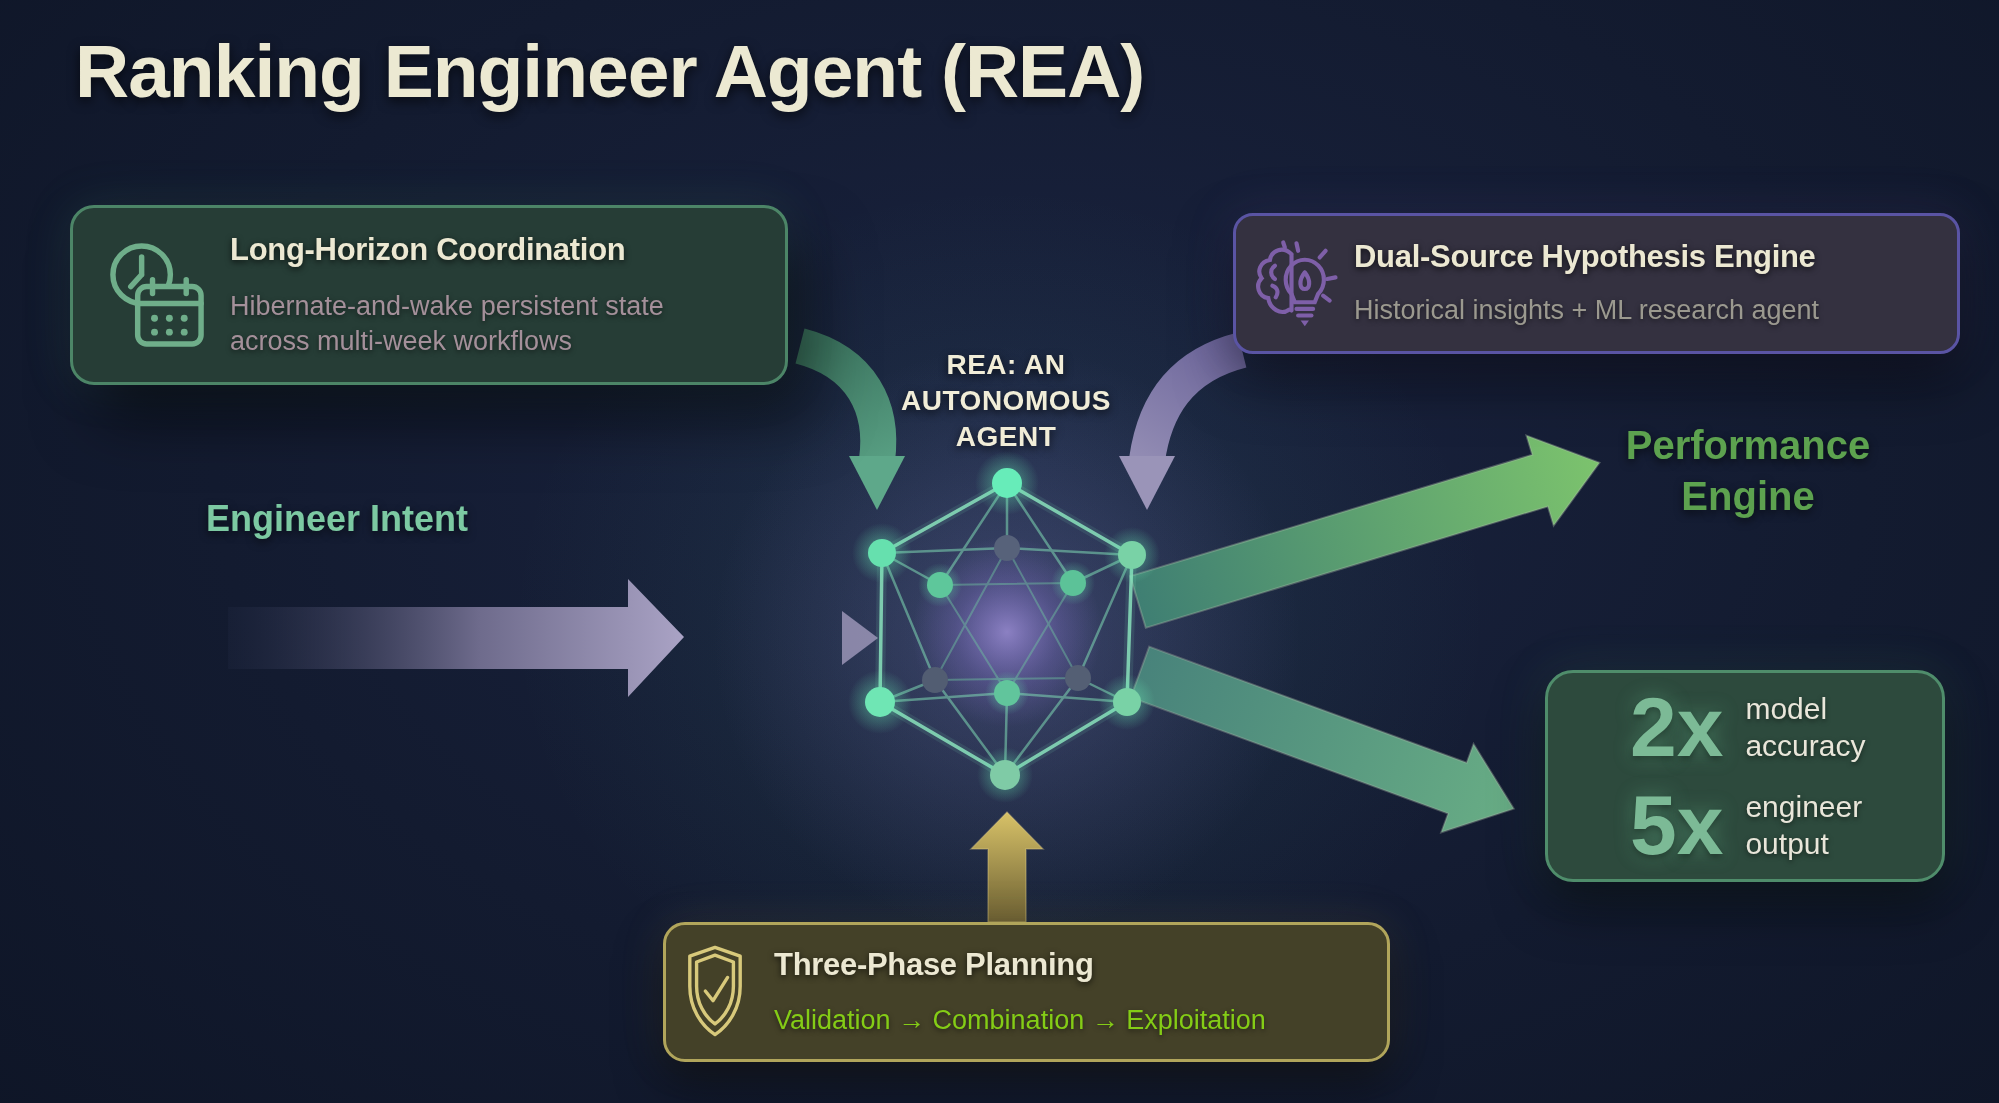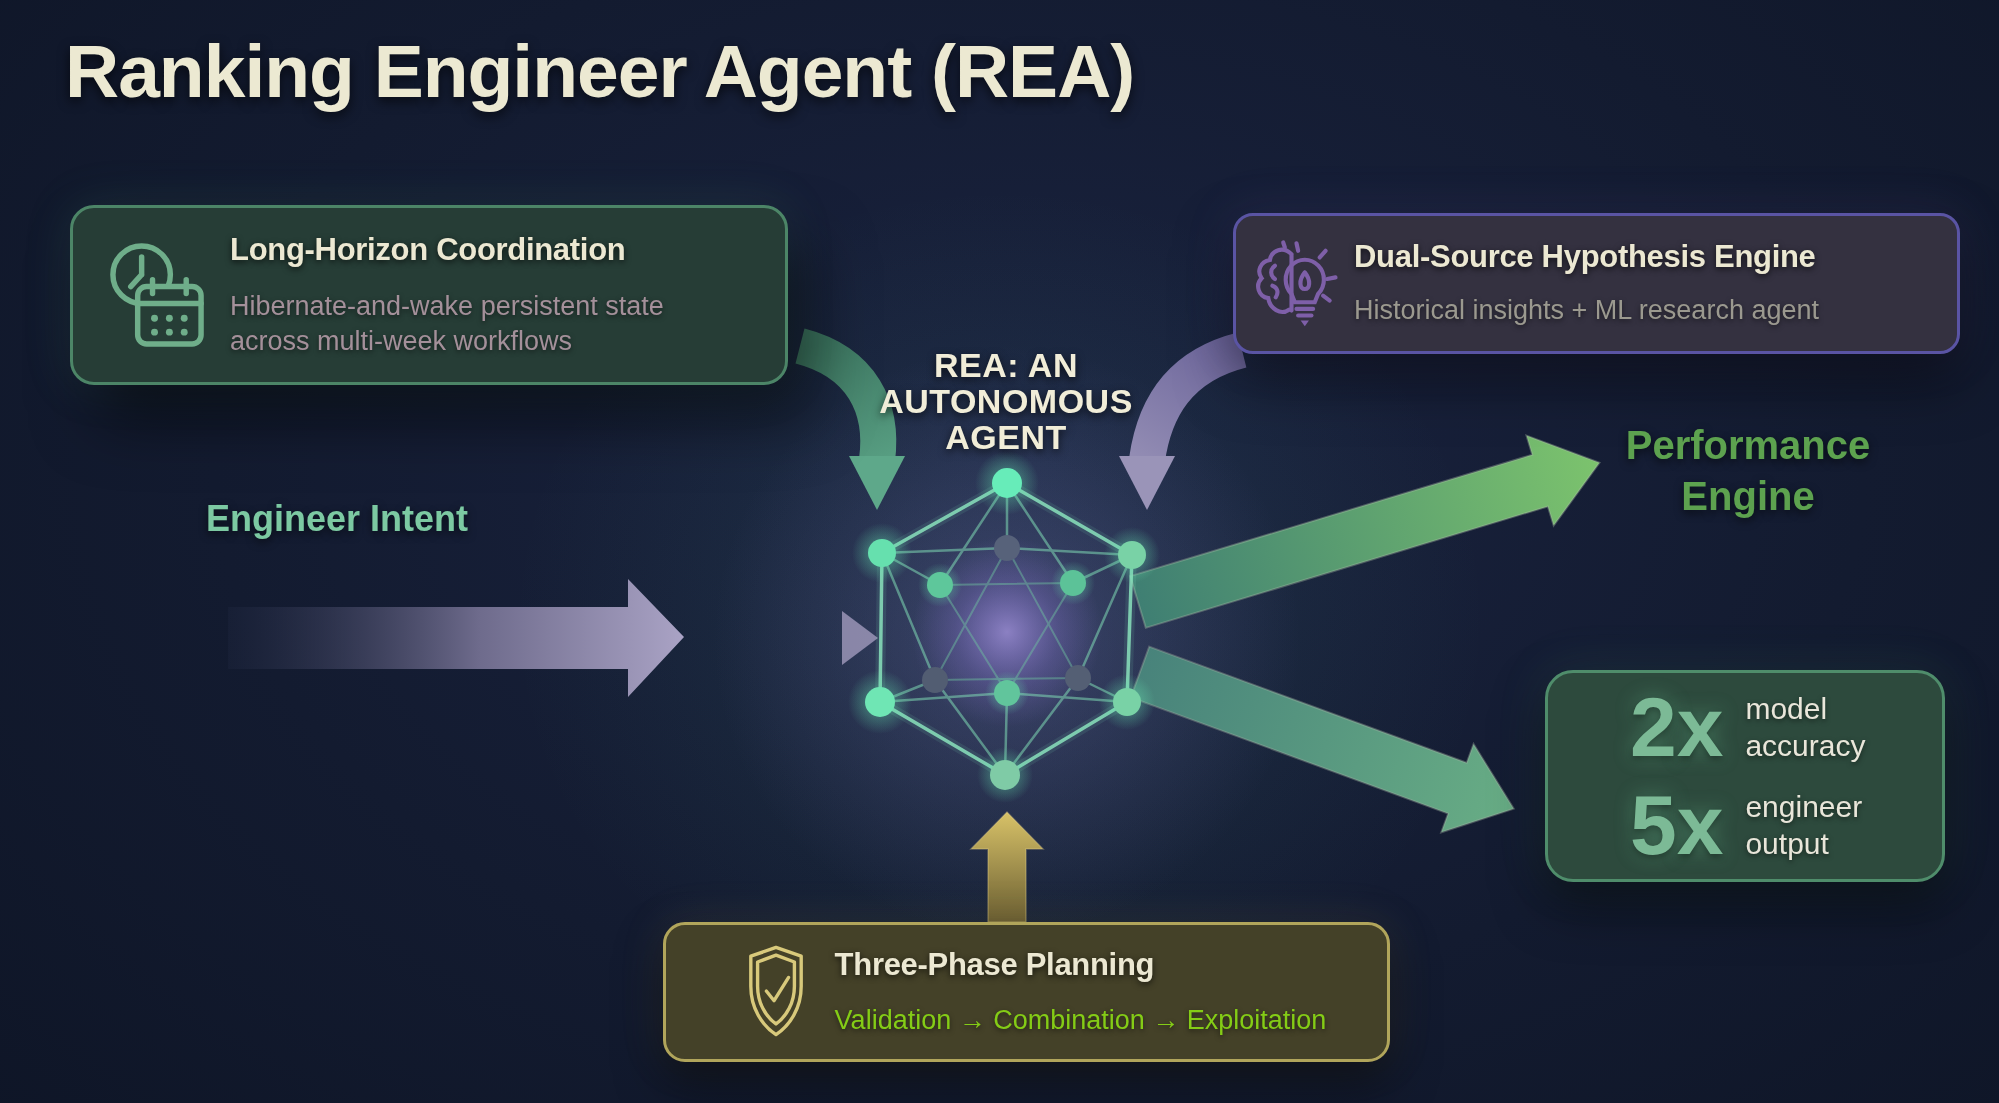--- a/index.html
+++ b/index.html
@@ -7,21 +7,21 @@
     position:relative;width:1999px;height:1103px;overflow:hidden;
     font-family:"Liberation Sans","DejaVu Sans",sans-serif;
     background:
       radial-gradient(420px 420px at 1007px 640px, rgba(132,116,198,.30), rgba(132,116,198,.10) 45%, rgba(0,0,0,0) 70%),
       radial-gradient(700px 620px at 1000px 620px, rgba(100,205,170,.10), rgba(0,0,0,0) 70%),
       radial-gradient(1500px 1000px at 52% 42%, #1a2340 0%, #131b30 55%, #0e1526 100%);
   }
   .layer{position:absolute;left:0;top:0;z-index:1;}
   .txt{position:absolute;z-index:3;}
   .page-title{
-    left:65px;top:28px;font-size:75px;font-weight:bold;color:#ece9d2;
+    left:75px;top:28px;font-size:75px;font-weight:bold;color:#ece9d2;
     letter-spacing:-1px;text-shadow:0 4px 12px rgba(0,0,0,.65);
   }
   .card{position:absolute;z-index:2;display:flex;align-items:center;box-sizing:border-box;}
   .card-title{font-size:31px;font-weight:bold;color:#ece8d2;letter-spacing:-.3px;text-shadow:0 2px 6px rgba(0,0,0,.7);}
   .card-sub{font-size:27px;line-height:35px;margin-top:21px;text-shadow:0 2px 5px rgba(0,0,0,.5);}
   .card-lh{
     left:70px;top:205px;width:718px;height:180px;border-radius:24px;
     background:#263d36;border:3px solid #4c8567;padding-left:31px;gap:22px;
     box-shadow:24px 36px 60px rgba(0,0,0,.5), 0 0 50px rgba(100,190,150,.13);
   }
@@ -29,40 +29,39 @@
   .card-ds{
     left:1233px;top:213px;width:727px;height:141px;border-radius:20px;
     background:#343140;border:3px solid #5a54a4;padding-left:14px;gap:16px;
     box-shadow:0 26px 55px rgba(0,0,0,.5), 0 0 50px rgba(122,104,200,.16);
   }
   .card-ds .card-sub{color:#9b998f;margin-top:18px;}
   .card-tp{
     left:663px;top:922px;width:727px;height:140px;border-radius:22px;
     background:#444128;border:3px solid #b1a55b;padding-left:18px;gap:28px;
     box-shadow:0 22px 45px rgba(0,0,0,.5), 0 0 45px rgba(205,185,110,.13);
-    justify-content:center;
   }
   .card-tp .card-sub{color:#84cc16;margin-top:20px;}
   .card-mx{
     left:1545px;top:670px;width:400px;height:212px;border-radius:28px;
     background:#2d4a3d;border:3px solid #4f8d6b;flex-direction:column;
     justify-content:center;align-items:flex-start;gap:24px;padding-left:82px;
     box-shadow:0 24px 50px rgba(0,0,0,.5), 0 0 50px rgba(100,190,150,.14);
   }
   .mx-row{display:flex;align-items:center;gap:22px;}
   .mx-val{font-size:84px;font-weight:bold;color:#7cba96;line-height:74px;
     text-shadow:0 0 20px rgba(120,220,165,.35), 0 3px 6px rgba(0,0,0,.4);}
   .mx-label{font-size:30px;color:#e9e6da;line-height:37px;text-shadow:0 2px 5px rgba(0,0,0,.5);}
   .engineer-intent{left:206px;top:498px;font-size:36px;font-weight:bold;color:#7cc9a2;
     text-shadow:0 3px 8px rgba(0,0,0,.6);}
   .performance-gains{left:1588px;top:420px;width:320px;text-align:center;
     font-size:40px;font-weight:bold;color:#5da24f;line-height:51px;
     text-shadow:0 3px 8px rgba(0,0,0,.6);}
   .center-label{left:856px;top:347px;width:300px;text-align:center;
-    font-size:34px;font-weight:bold;color:#f1edd8;line-height:36px;letter-spacing:.5px;
+    font-size:28px;font-weight:bold;color:#f1edd8;line-height:36px;letter-spacing:.5px;
     text-shadow:0 3px 8px rgba(0,0,0,.7);}
   .line{display:block;}
 </style>
 </head>
 <body>
 
 <div class="canvas">
 
   <svg class="layer" width="1999" height="1103" viewBox="0 0 1999 1103">
     <defs>

